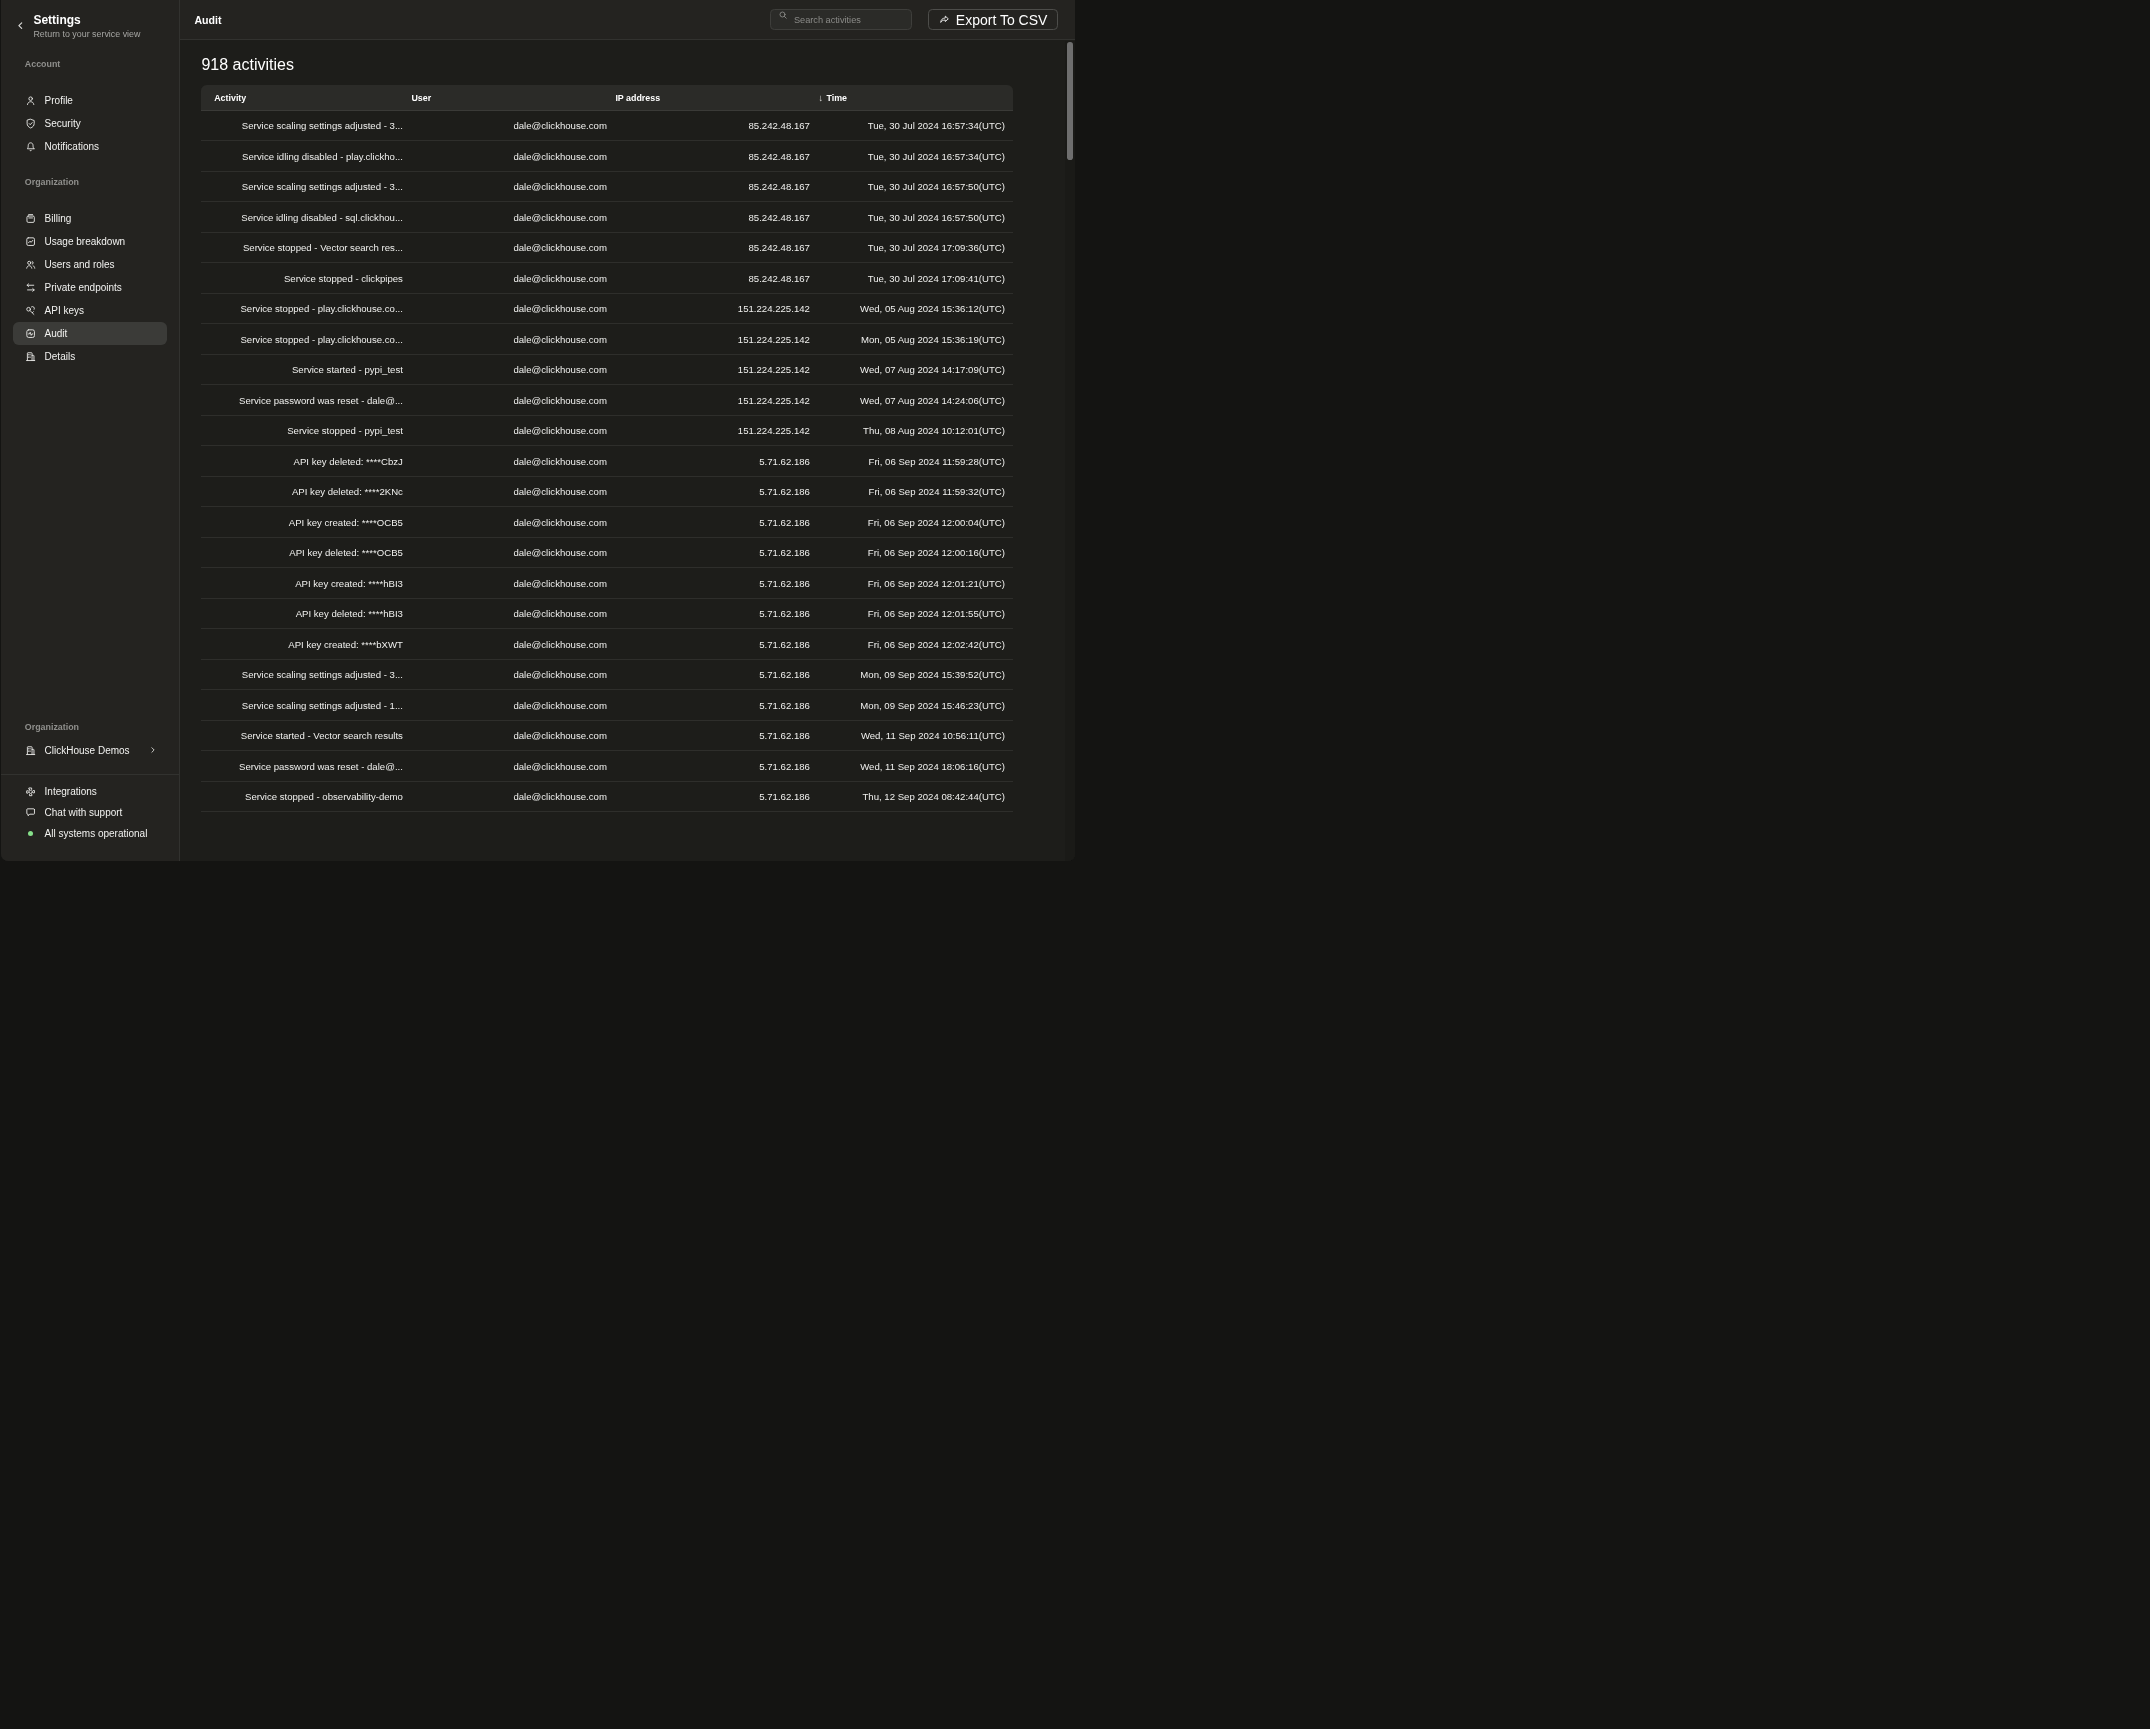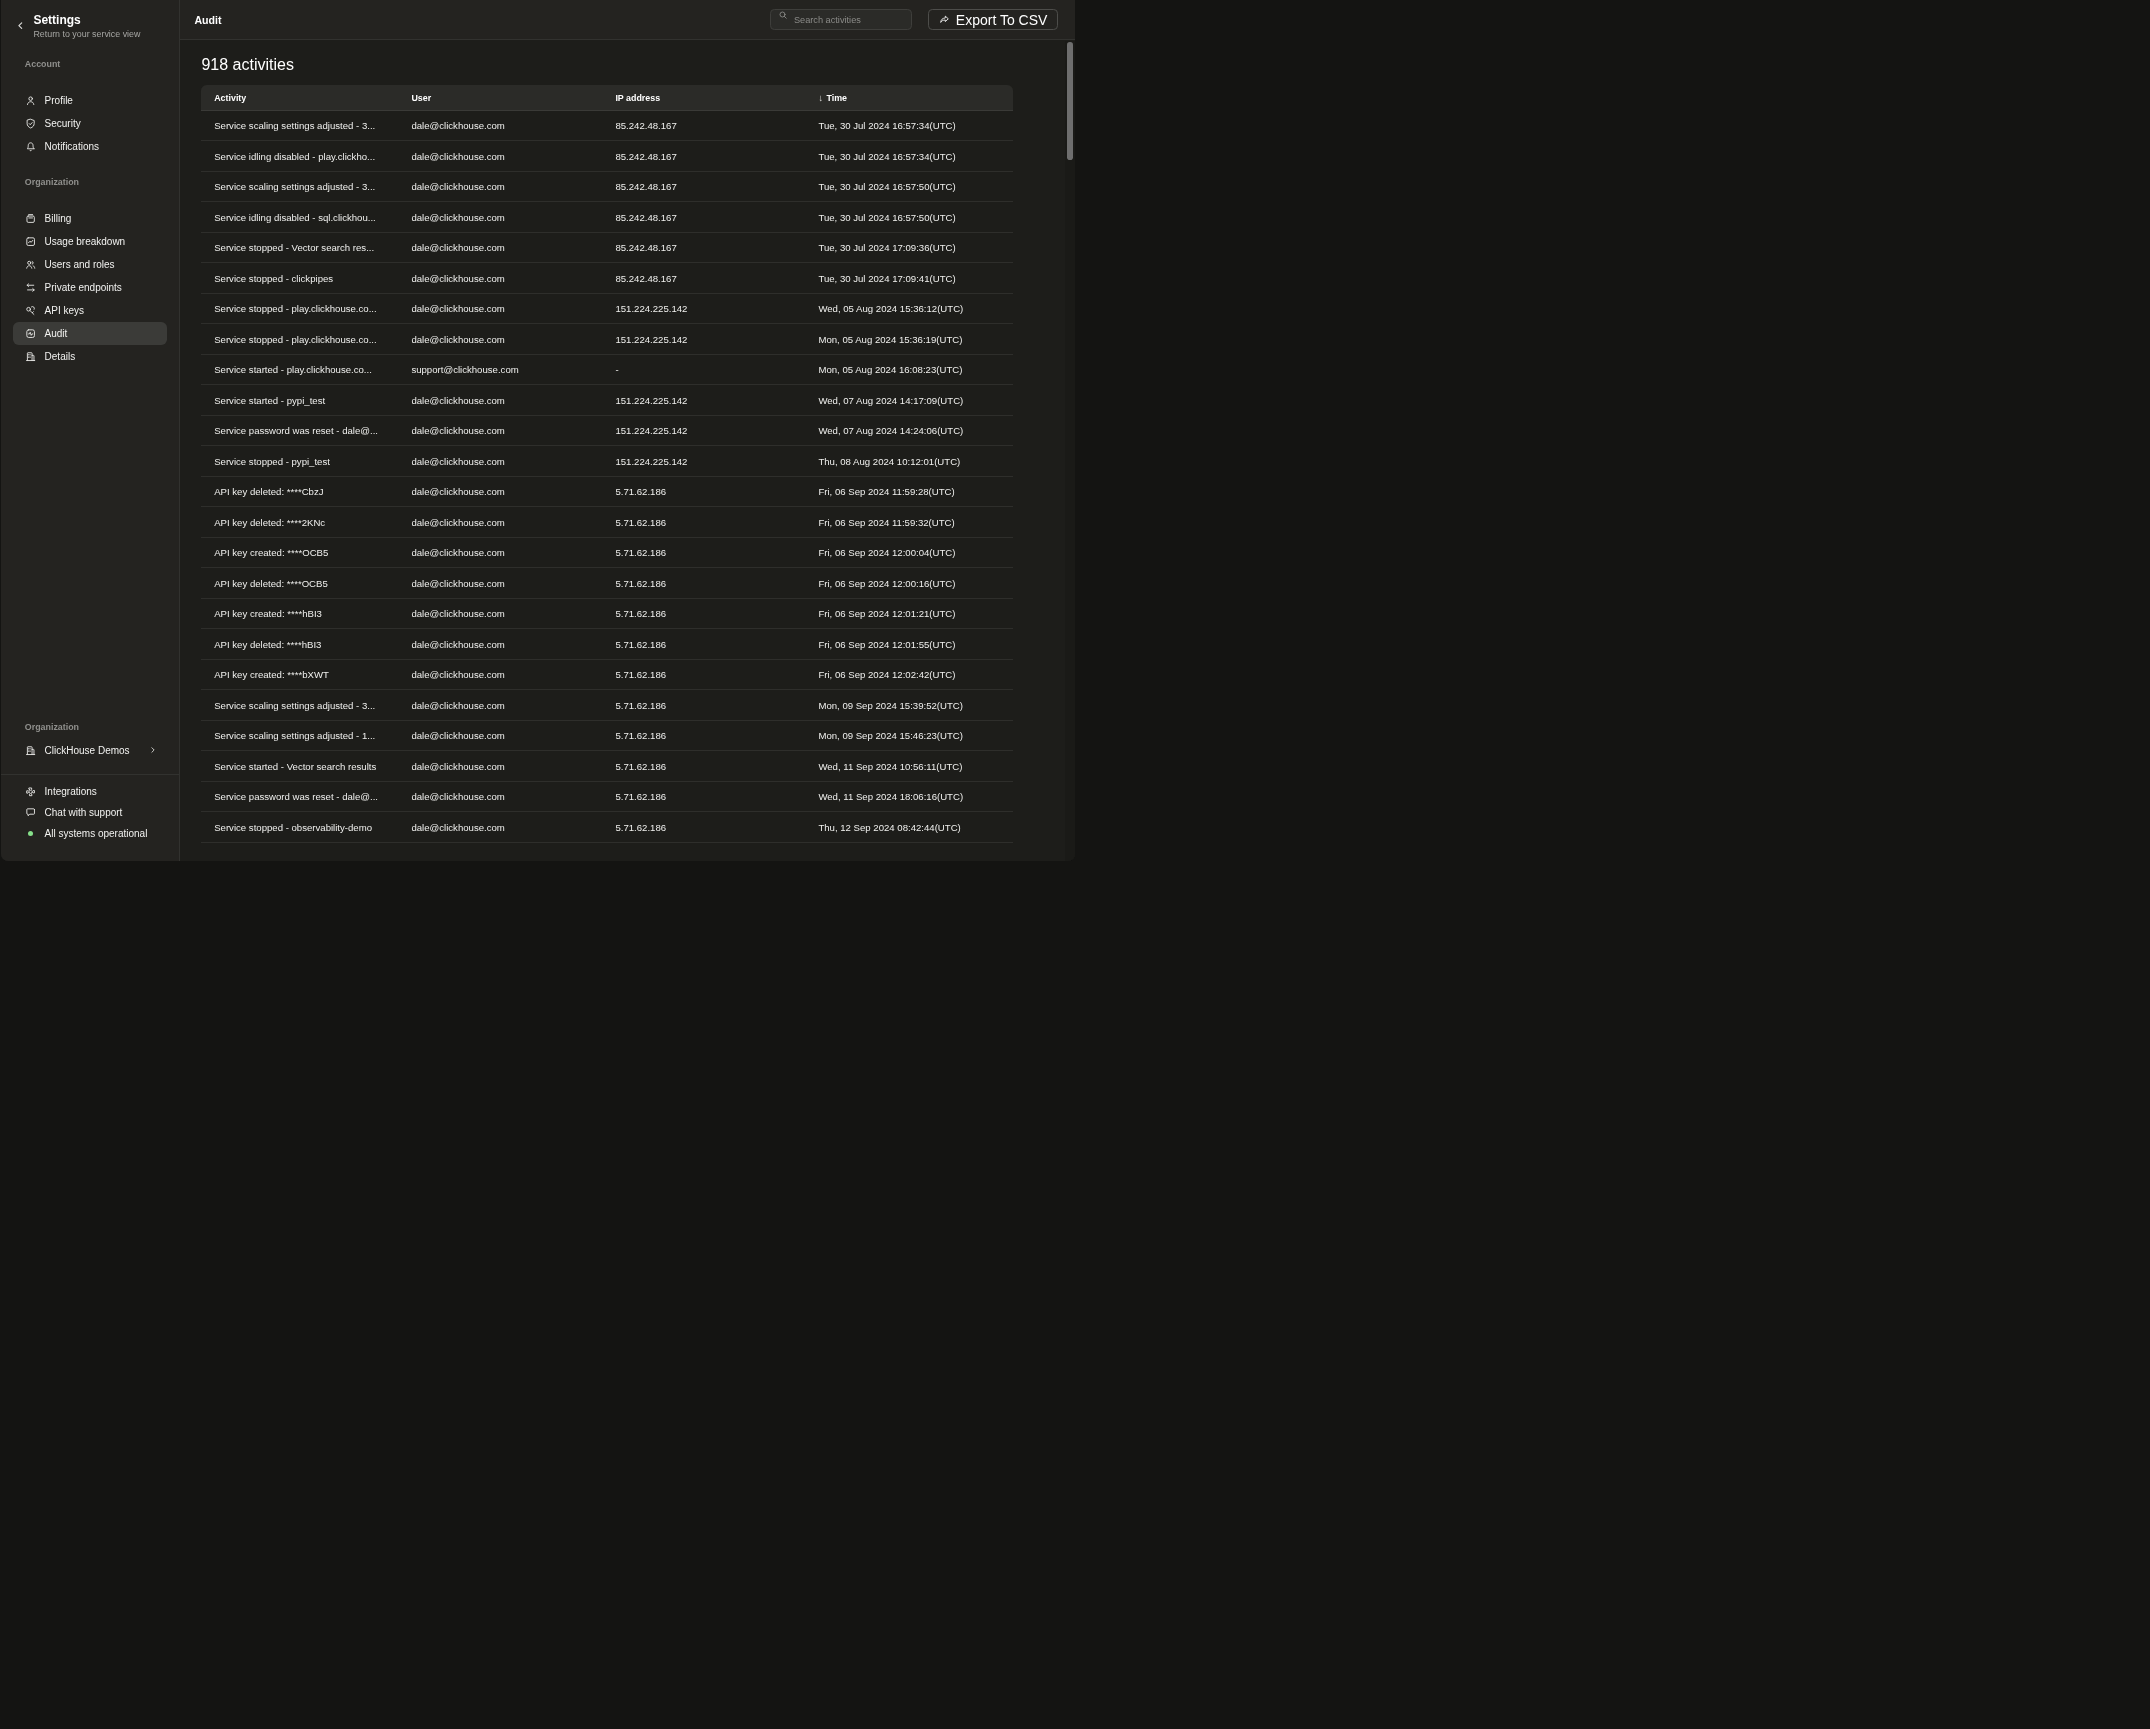--- a/index.html
+++ b/index.html
@@ -48,21 +48,21 @@
   .content { padding:19px 0 0 21px; }
   .count { font-size:16px; line-height:11.3px; font-weight:normal; color:#ffffff; }
   .table { margin-top:15px; width:812px; }
   .thead { display:grid; grid-template-columns:210px 204px 203px 1fr; align-items:center;
            height:25.5px; background:#2b2b28; border-radius:5.7px 5.7px 0 0; border-bottom:0.7px solid #3a3a37; }
   .th { font-size:8.9px; font-weight:bold; color:#ffffff; white-space:nowrap; overflow:hidden; }
   .th:first-child, .td:first-child { padding-left:12.8px; }
   .th-time { display:flex; align-items:center; gap:3.5px; }
   .sort-arrow { font-size:9.2px; color:#e8e8e6; }
   .tr { display:grid; grid-template-columns:210px 204px 203px 1fr; align-items:center;
-        height:30.5px; border-bottom:0.7px solid #2e2e2b; }
+        height:30.5px; border-bottom:0.7px solid #2e2e2b;text-align:right; }
   .td { font-size:9.6px; color:#f0f0ee; white-space:nowrap; overflow:hidden; padding-right:8.5px; }
 
   
   .scroll-gutter { position:absolute; top:41px; right:0; bottom:0; width:10px; background:#1a1a17; }
   .scroll-thumb { position:absolute; top:0.7px; left:2.1px; width:5.7px; height:118px;
                   background:#6e6e6e; border-radius:2.8px; cursor:pointer; }
   svg { display:block; }
 </style>
 </head>
 <body>
@@ -312,26 +312,20 @@
     <div class="td">Wed, 05 Aug 2024 15:36:12(UTC)</div>
   </div>
 
   <div class="tr">
     <div class="td">Service stopped - play.clickhouse.co...</div>
     <div class="td">dale@clickhouse.com</div>
     <div class="td">151.224.225.142</div>
     <div class="td">Mon, 05 Aug 2024 15:36:19(UTC)</div>
   </div>
 
-  <div class="tr">
-    <div class="td">Service started - play.clickhouse.co...</div>
-    <div class="td">support@clickhouse.com</div>
-    <div class="td">-</div>
-    <div class="td">Mon, 05 Aug 2024 16:08:23(UTC)</div>
-  </div>
 
   <div class="tr">
     <div class="td">Service started - pypi_test</div>
     <div class="td">dale@clickhouse.com</div>
     <div class="td">151.224.225.142</div>
     <div class="td">Wed, 07 Aug 2024 14:17:09(UTC)</div>
   </div>
 
   <div class="tr">
     <div class="td">Service password was reset - dale@...</div>

